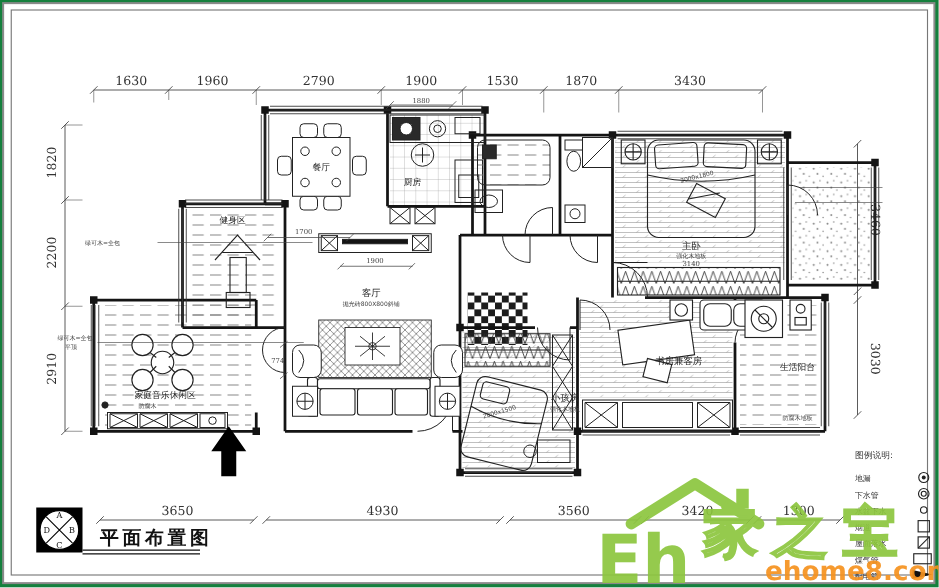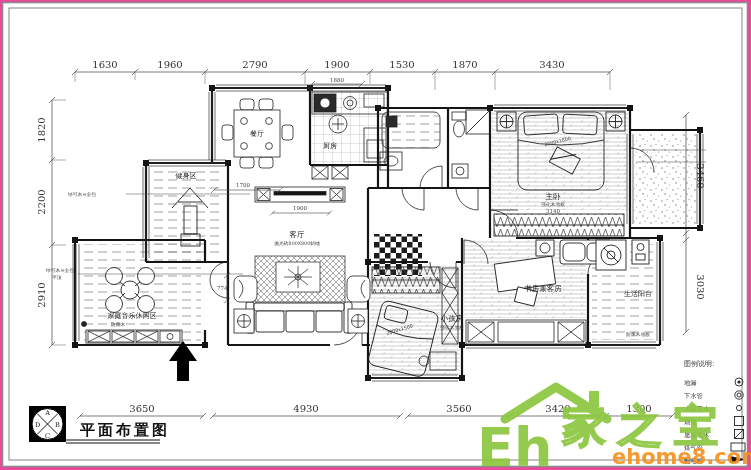--- a/index.html
+++ b/index.html
@@ -1,16 +1,16 @@
 <!DOCTYPE html>
 <html><head>
 <meta charset="utf-8">
 <style>
   html,body{margin:0;padding:0;background:#f2f2f2;}
-  #sheet{width:751px;height:470px;background:#ec4899;position:relative;overflow:hidden;}
+  #sheet{width:751px;height:470px;background:#15803d;position:relative;overflow:hidden;}
   svg{display:block}
   .dim{font:10px "DejaVu Serif", serif;fill:#333;}
   .dimS{font:5.5px "DejaVu Serif", serif;fill:#444;}
   .room{font:7px "DejaVu Sans", sans-serif;fill:#222;}
   .roomBig{font:7.5px "DejaVu Sans", sans-serif;fill:#222;}
   .note{font:4.8px "DejaVu Sans", sans-serif;fill:#444;}
   .legendT{font:7px "DejaVu Sans", sans-serif;fill:#333;}
   .legendI{font:6.3px "DejaVu Sans", sans-serif;fill:#333;}
   .title{font:bold 15px "DejaVu Sans", sans-serif;fill:#111;letter-spacing:3px;}
   .compass{font:6.5px "DejaVu Serif", serif;fill:#111;}

